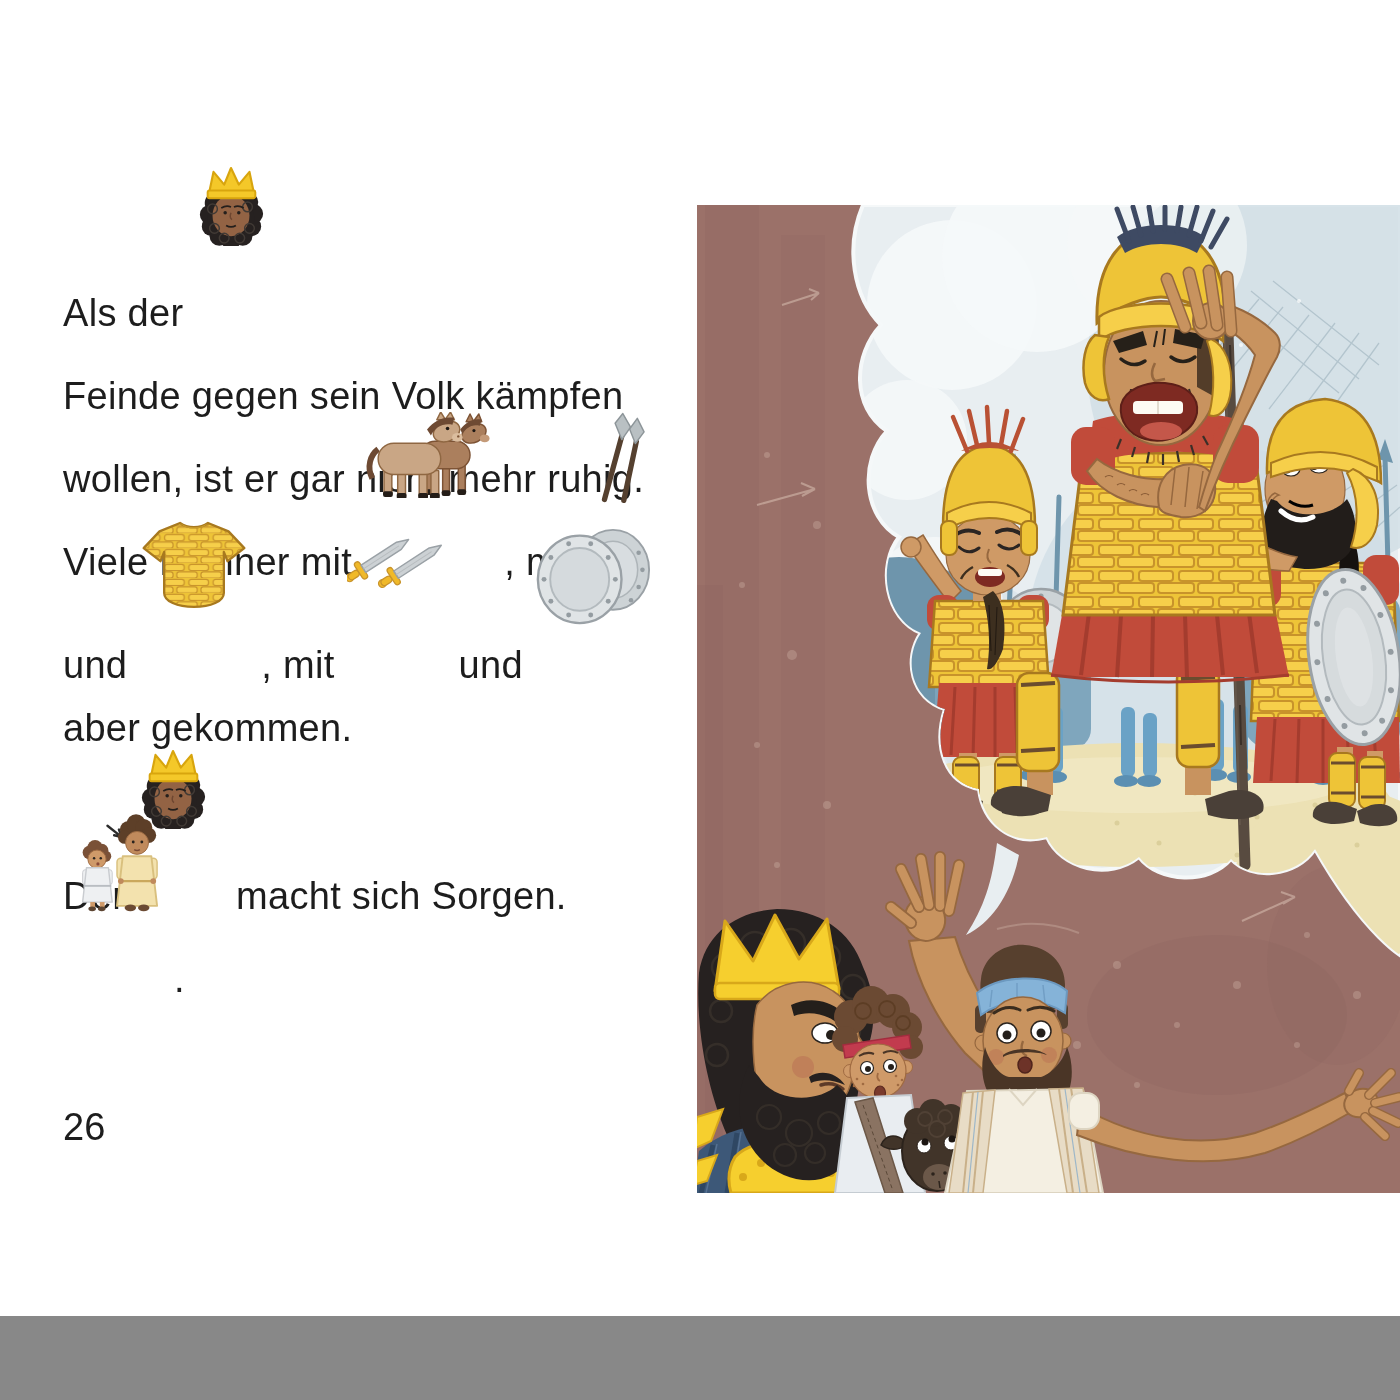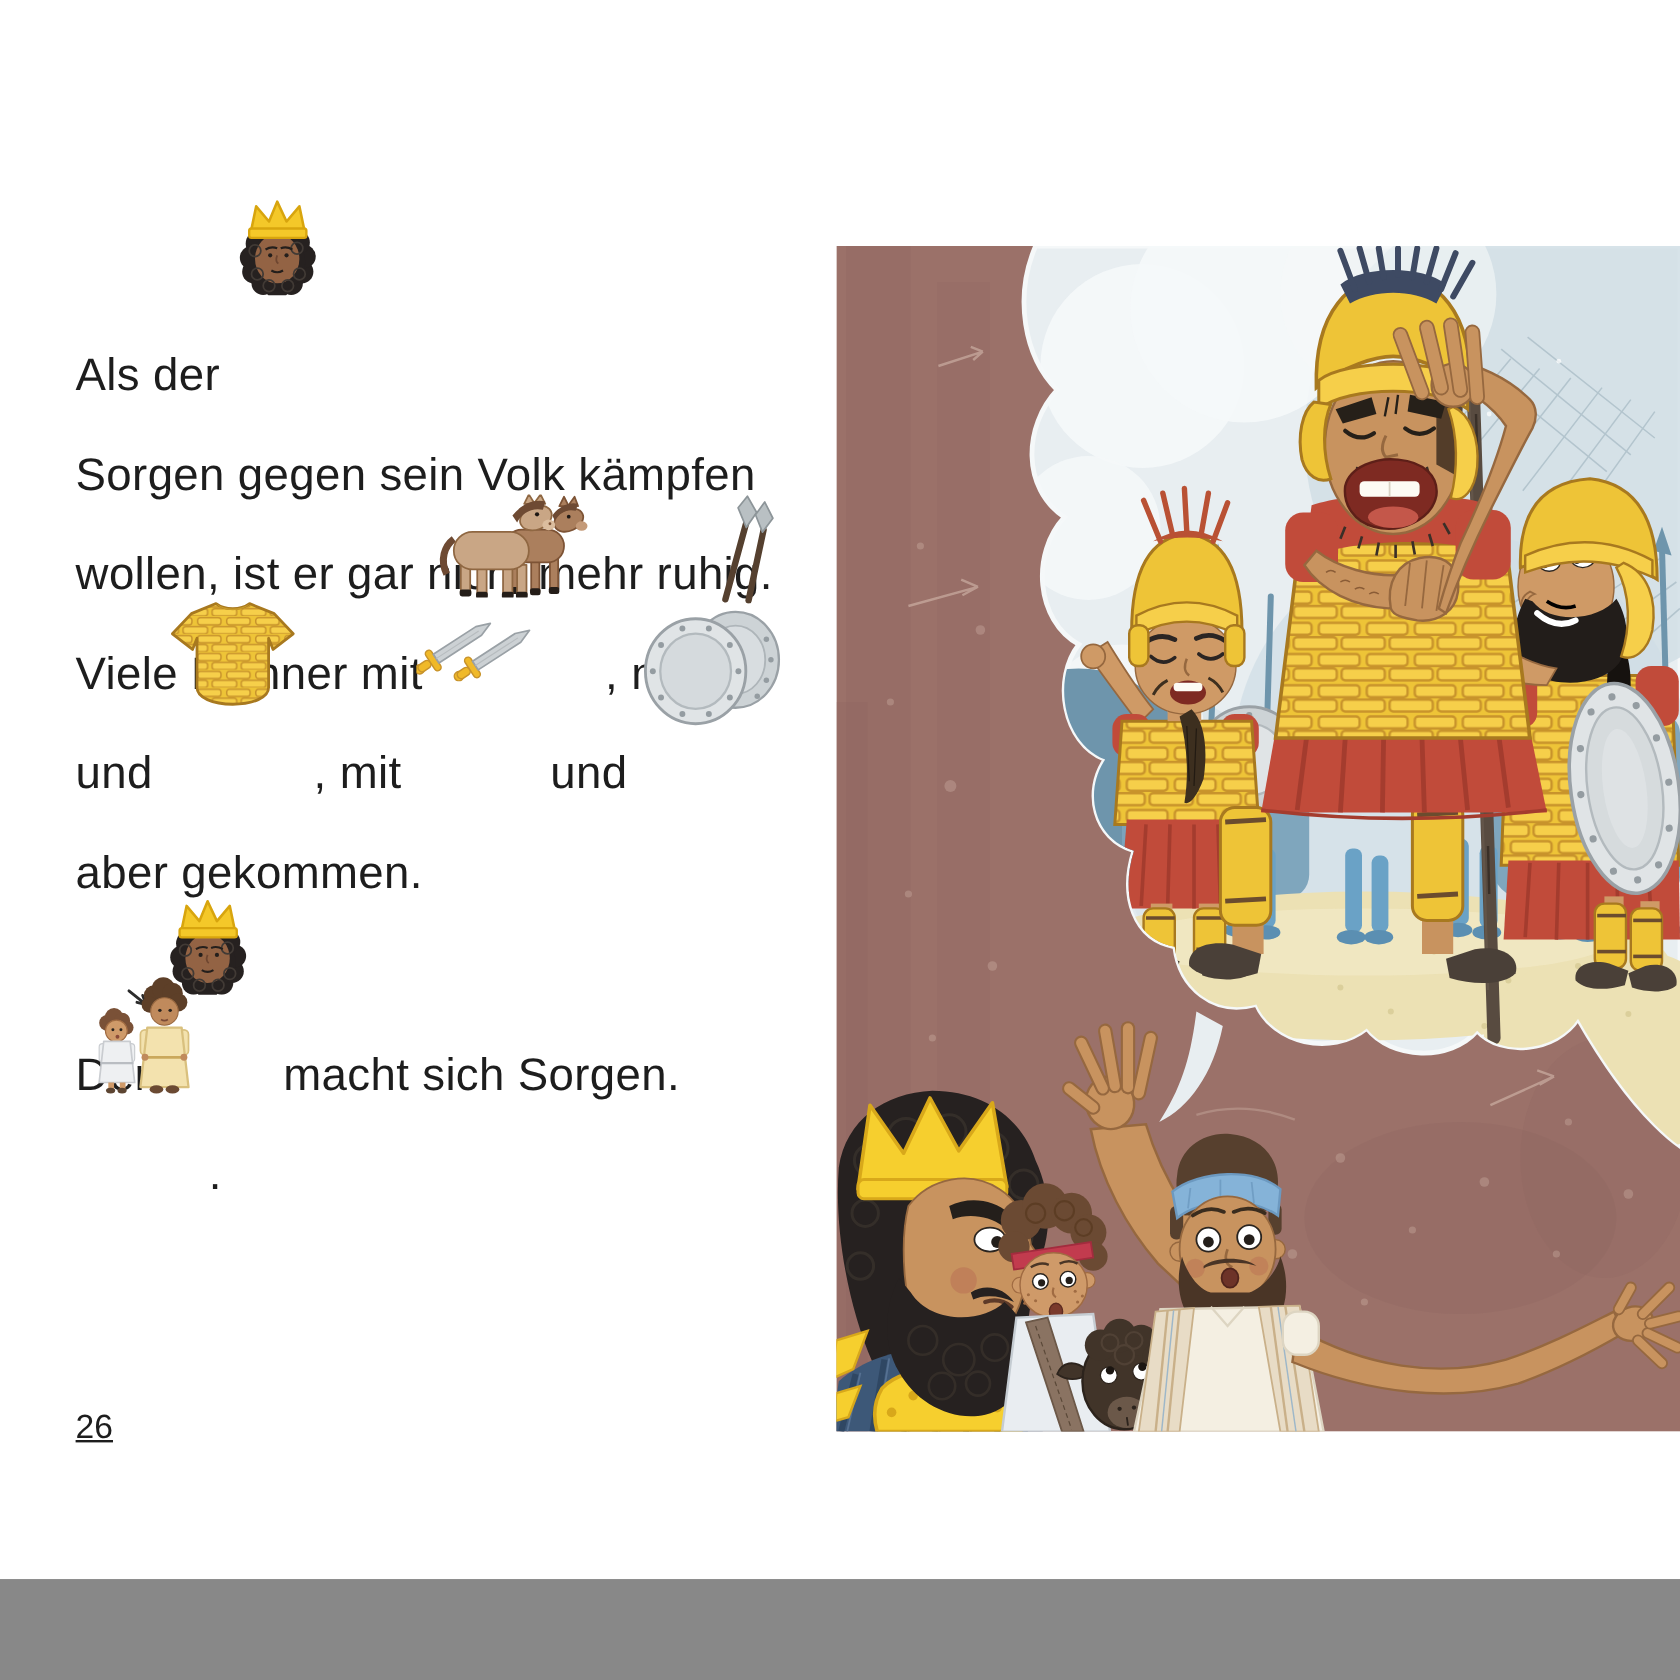--- a/index.html
+++ b/index.html
@@ -37,21 +37,21 @@
   .story-line .t{display:inline-block;}
   .ic{display:inline-block; margin:0 12px; flex:none;}
   .ic svg{display:block;}
   .ic-king{margin-bottom:-8px;}
   .ic-horses{margin-bottom:-11px;}
   .ic-spears{margin-bottom:-16px;}
   .ic-armor{margin-bottom:-20px;}
   .ic-swords{margin-bottom:2px;}
   .ic-shields{margin-bottom:-35px;}
   .ic-brothers{margin-bottom:-8px;}
-  .page-number{position:absolute; left:63px; top:1169px; font-size:28px; line-height:40px;text-decoration:underline;}
+  .page-number{position:absolute; left:63px; top:1107px; font-size:38px; line-height:40px;}
   .illustration{position:absolute; left:697px; top:205px; width:703px; height:988px;}
   .illustration svg{display:block;}
 </style>
 </head>
 <body>
 
 <div class="page">
 
   <div>
 
@@ -85,21 +85,21 @@
             <path d="M37,50 q-2,5 1,7" fill="none" stroke="#6e4630" stroke-width="1.5"></path>
             <path d="M32,63 q5,3 10,0" fill="none" stroke="#241f1c" stroke-width="1.8"></path>
             <polygon points="14,32 19,8 30,21 37,4 45,21 56,8 61,32" fill="#f4c829" stroke="#d8a50e" stroke-width="2.2" stroke-linejoin="round"></polygon>
             <rect x="13" y="27" width="49" height="8" rx="2" fill="#f4c829" stroke="#d8a50e" stroke-width="2"></rect>
           </g>
         </svg>
       </span>
     </div>
 
     <div class="story-line" style="top:371px">
-      <span class="t">Sorgen gegen sein Volk kämpfen</span>
+      <span class="t">Feinde gegen sein Volk kämpfen</span>
     </div>
 
     <div class="story-line" style="top:454px">
       <span class="t">wollen, ist er gar nicht mehr ruhig.</span>
     </div>
 
     <div class="story-line" style="top:537px">
       <span class="t">Viele Männer mit</span>
       <span class="ic ic-horses">
         <svg width="128" height="86" viewBox="0 0 130 88">
@@ -148,21 +148,21 @@
         <svg width="56" height="93" viewBox="0 0 58 95">
             <title>two-spears</title>
           <path d="M15,92 L33,26" stroke="#55402f" stroke-width="5.5" stroke-linecap="round"></path>
           <polygon points="34,3 42,17 33,30 26,13" fill="#b9c0c3" stroke="#8d9599" stroke-width="1.5" stroke-linejoin="round"></polygon>
           <path d="M35,93 L48,32" stroke="#55402f" stroke-width="5.5" stroke-linecap="round"></path>
           <polygon points="49,8 56,22 47,34 41,19" fill="#b9c0c3" stroke="#8d9599" stroke-width="1.5" stroke-linejoin="round"></polygon>
         </svg>
       </span>
     </div>
 
-    <div class="story-line" style="top:620px">
+    <div class="story-line" style="top:640px">
       <span class="t">und</span>
       <span class="ic ic-armor">
         <svg width="110" height="92" viewBox="0 0 118 98">
             <title>gold-scale-armor-tunic</title>
           <defs>
             <pattern id="ab" width="26" height="16" patternUnits="userSpaceOnUse">
               <rect width="26" height="16" style="fill:var(--gold)"></rect>
               <rect x="1.5" y="1.5" width="21" height="6.5" rx="2.5" style="fill:var(--gold2);stroke:var(--goldline);stroke-width:1.3"></rect>
               <rect x="-10.5" y="9.5" width="21" height="6.5" rx="2.5" style="fill:var(--gold2);stroke:var(--goldline);stroke-width:1.3"></rect>
               <rect x="14.5" y="9.5" width="21" height="6.5" rx="2.5" style="fill:var(--gold2);stroke:var(--goldline);stroke-width:1.3"></rect>

